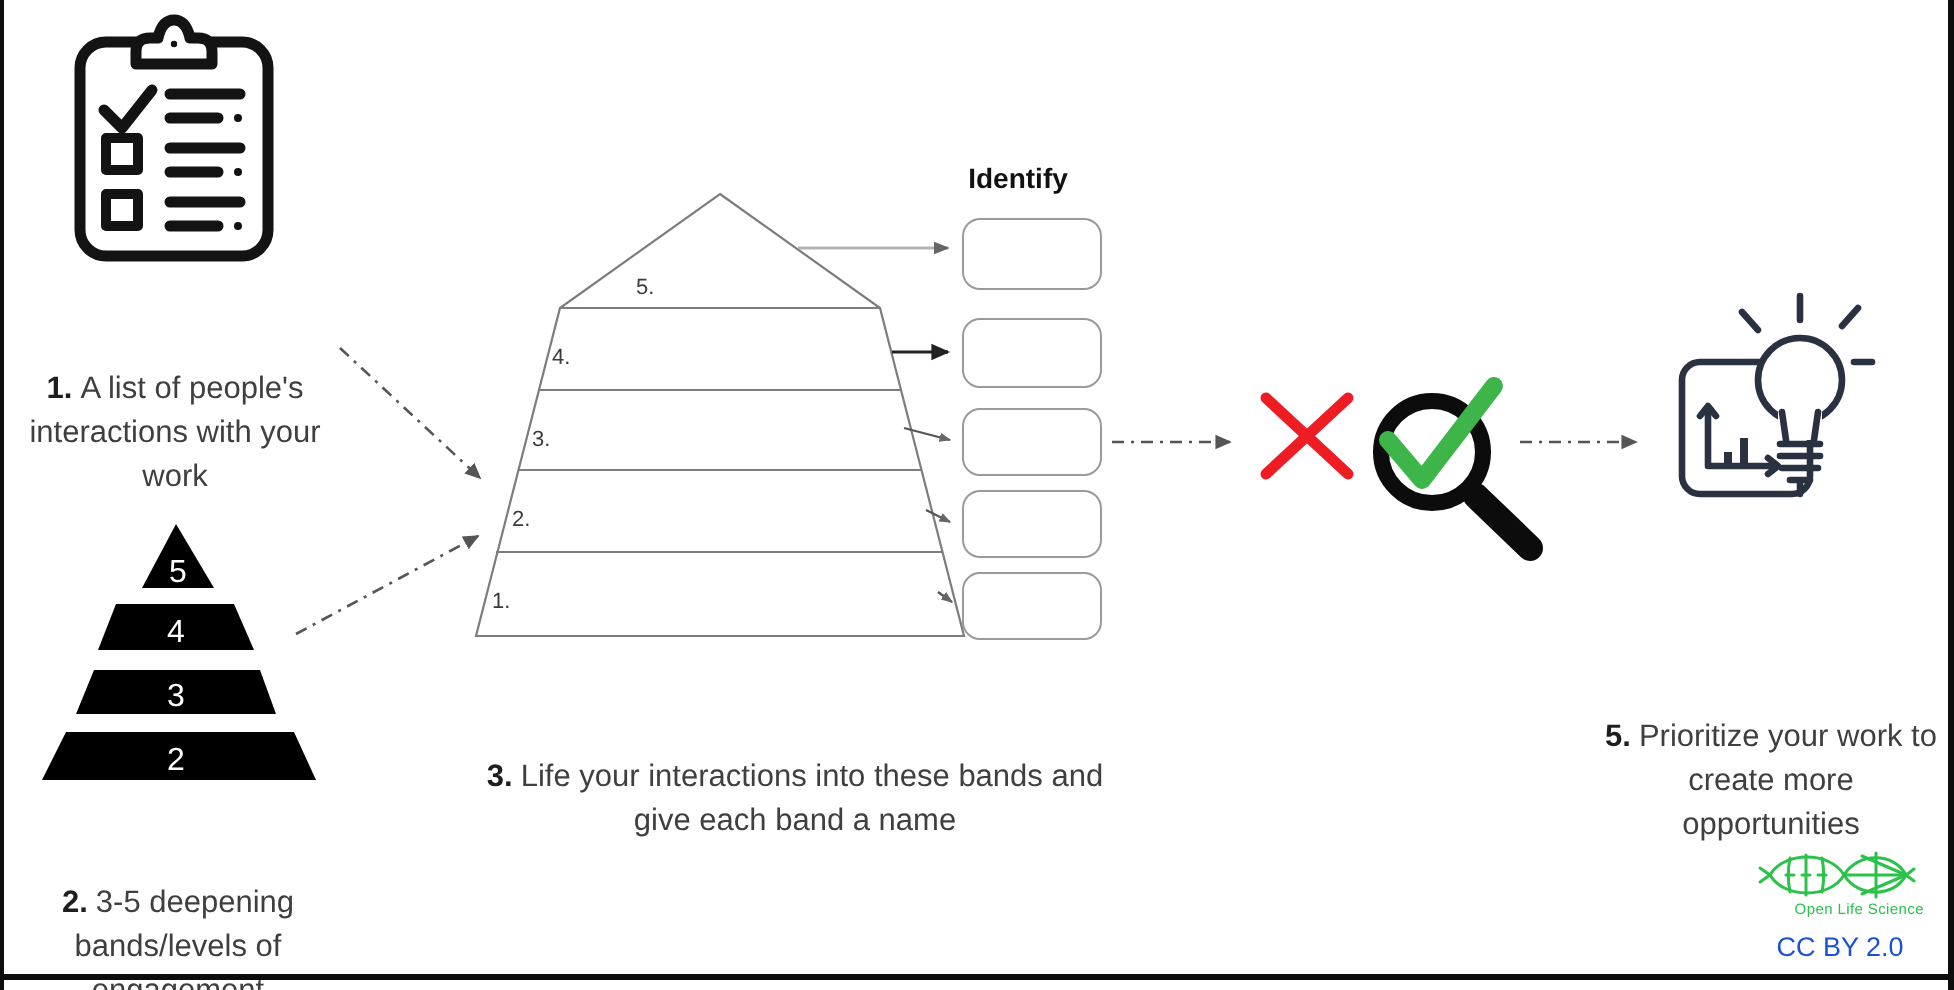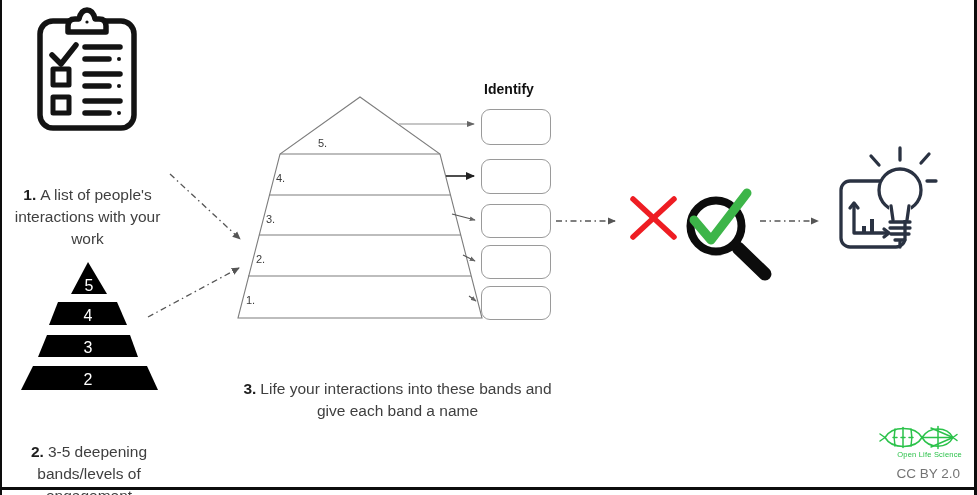--- a/index.html
+++ b/index.html
@@ -5,22 +5,22 @@
   html,body{margin:0;padding:0;background:#fff;}
   #slide{position:relative;width:977px;height:495px;background:#ffffff;overflow:hidden;
          font-family:"Liberation Sans",sans-serif;}
   .cap{position:absolute;text-align:center;font-size:15.5px;line-height:22px;color:#3f3f3f;margin-top:38px;}
   .cap .num{font-weight:700;color:#1e1e1e;margin-right:4px;}
   .examples-heading{position:absolute;left:468px;top:81px;width:82px;text-align:center;
          font-size:14px;font-weight:700;color:#111;}
   .ex-box{position:absolute;left:481px;width:68px;border:1.3px solid #9a9a9a;border-radius:9px;background:#fff;}
   .logo-text{position:absolute;left:882px;top:450px;width:80px;text-align:right;
          font-size:7.5px;color:#2bc24a;letter-spacing:0.2px;}
-  .license{position:absolute;left:880px;top:466px;width:80px;text-align:right;
-         font-size:13.5px;color:#737373;}
+  .license{position:absolute;left:880px;top:466px;width:80px;text-align:center;
+         font-size:13.5px;color:#1d4ed8;}
   .edge{position:absolute;background:#0d0d0d;}
   svg{position:absolute;left:0;top:0;}
 </style>
 </head>
 <body>
 
 <div id="slide">
 
   <svg width="977" height="495" viewBox="0 0 977 495">
     <defs>
@@ -149,20 +149,23 @@
 
   <div class="cap" style="left:5px;top:146px;width:165px;">
     <span class="num">1.</span><span>A list of people's interactions with your work</span>
   </div>
   <div class="cap" style="left:10px;top:403px;width:158px;">
     <span class="num">2.</span><span>3-5 deepening bands/levels of engagement</span>
   </div>
   <div class="cap" style="left:240px;top:340px;width:315px;">
     <span class="num">3.</span><span>Life your interactions into these bands and give each band a name</span>
   </div>
+  <div class="cap" style="left:798px;top:320px;width:175px;">
+    <span class="num">5.</span><span>Prioritize your work to create more opportunities</span>
+  </div>
 
   <div class="logo-text">Open Life Science</div>
   <div class="license">CC BY 2.0</div>
 
   <div class="edge" style="left:0;top:487px;width:977px;height:3px;"></div>
   <div class="edge" style="left:974px;top:0;width:3px;height:495px;"></div>
   <div class="edge" style="left:0;top:0;width:2px;height:495px;"></div>
 </div>
 
 </body></html>

